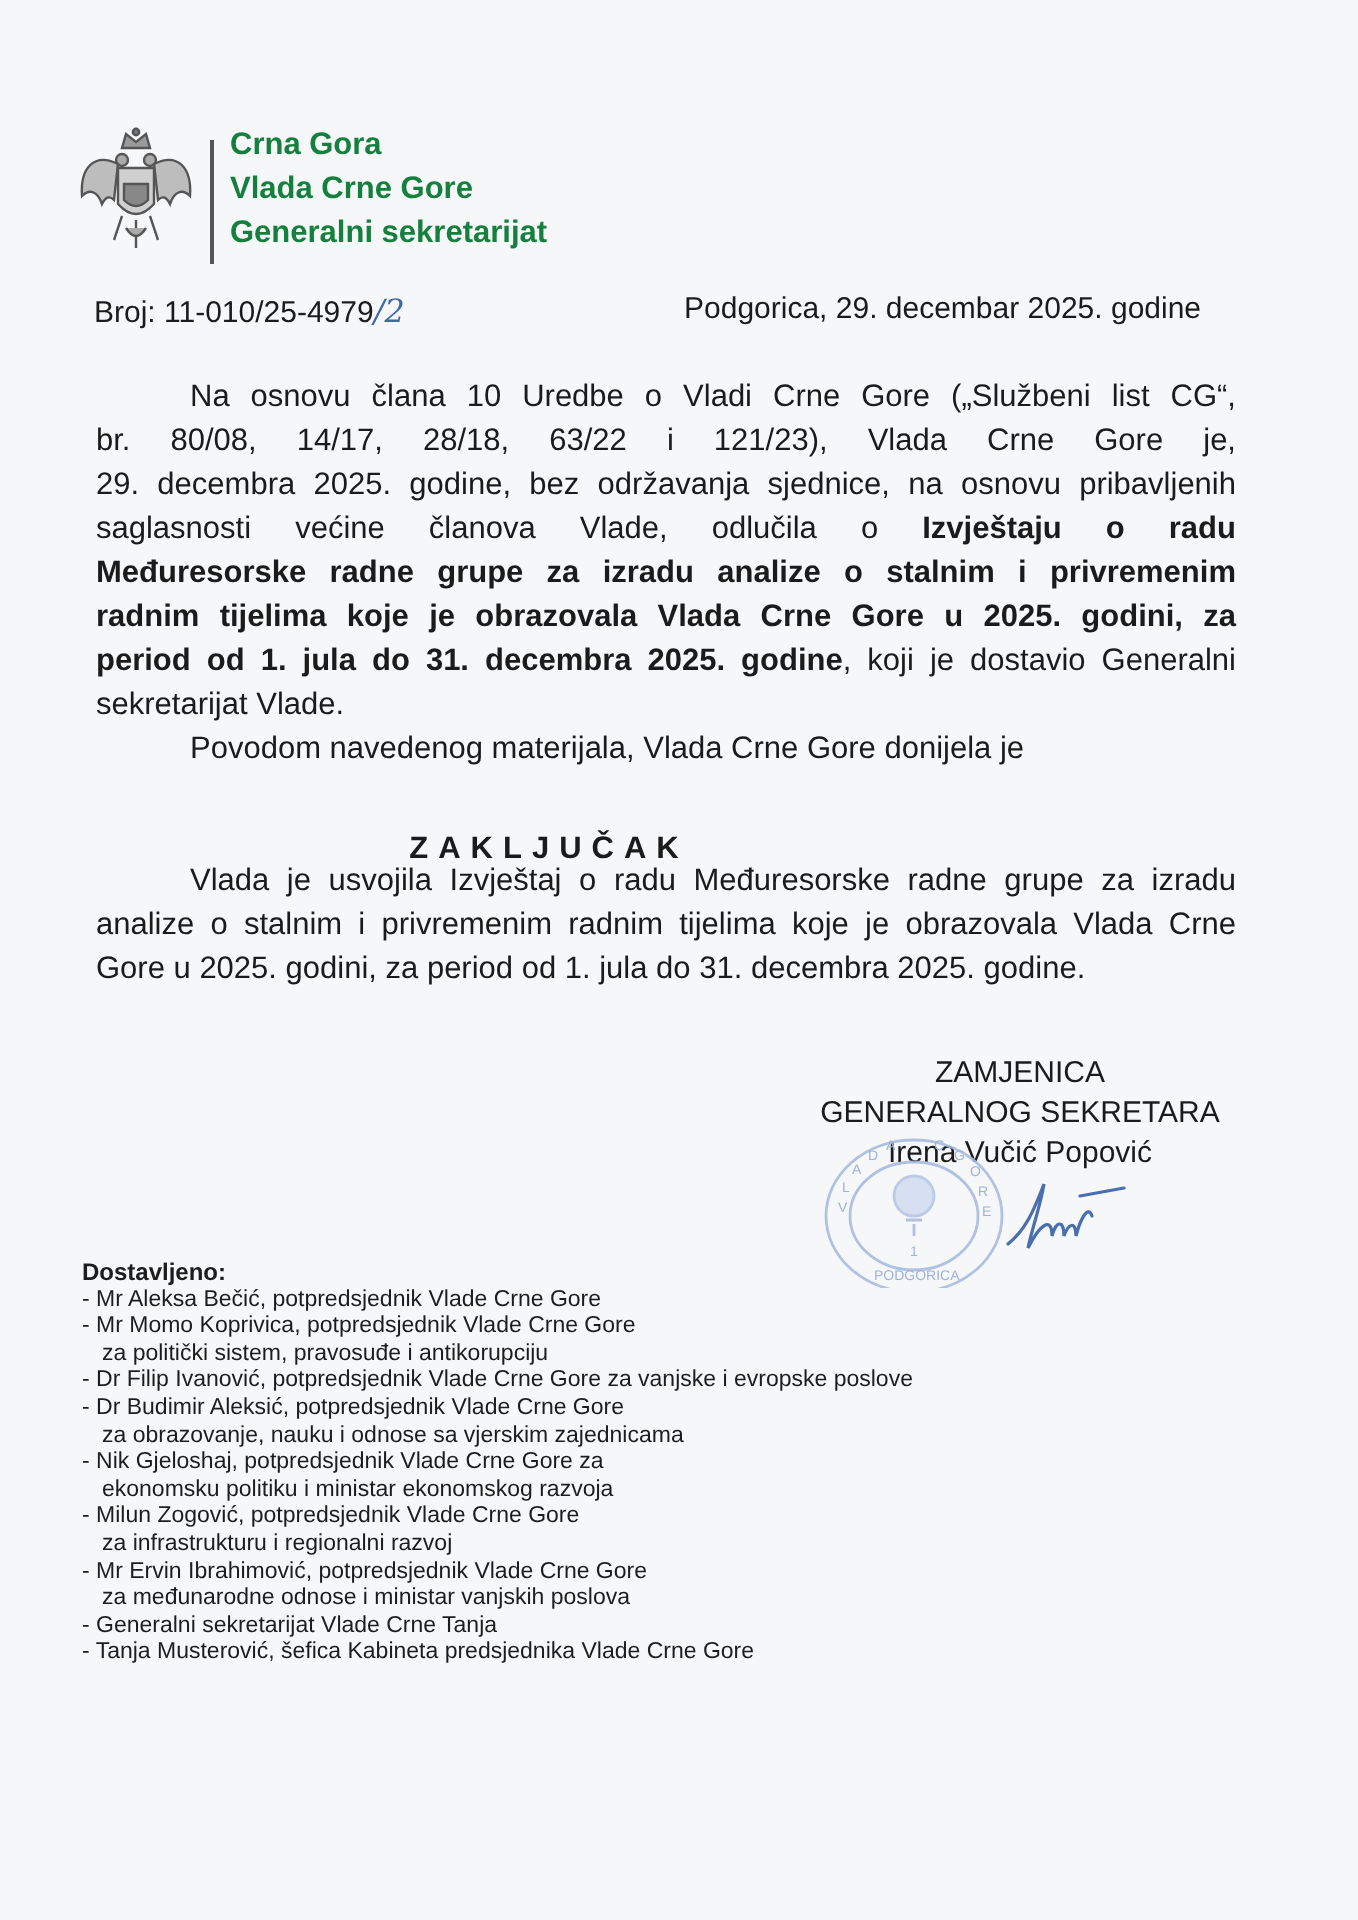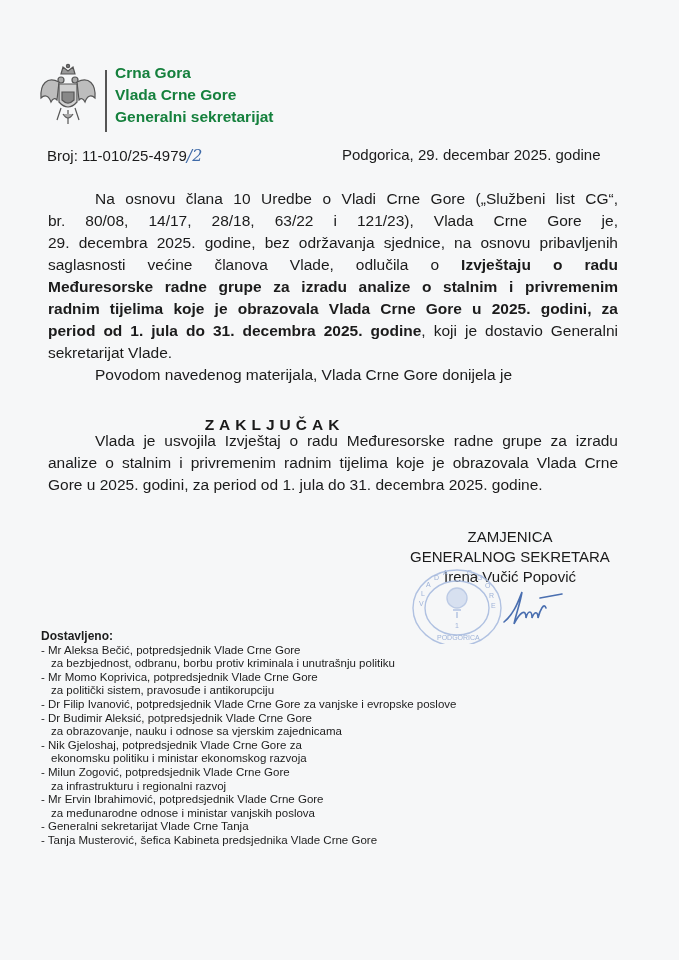--- a/index.html
+++ b/index.html
@@ -165,21 +165,20 @@
 </div>
 <div class="abs signature">
   <svg width="80" height="40" viewBox="0 0 80 40">
     <path d="M4 34 C14 26, 18 14, 22 4 C20 16, 16 26, 14 36 C20 24, 26 20, 26 30 C28 22, 32 22, 32 30 C34 24, 38 22, 38 30 C40 22, 44 14, 46 20 M40 10 L62 6" fill="none" stroke="#4a6fb0" stroke-width="1.6" stroke-linecap="round"></path>
   </svg>
 </div>
 
 <div class="abs dist">
   <div class="head">Dostavljeno:</div>
   <div class="item">- Mr Aleksa Bečić, potpredsjednik Vlade Crne Gore</div>
-  <div class="cont">za bezbjednost, odbranu, borbu protiv kriminala i unutrašnju politiku</div>
   <div class="item">- Mr Momo Koprivica, potpredsjednik Vlade Crne Gore</div>
   <div class="cont">za politički sistem, pravosuđe i antikorupciju</div>
   <div class="item">- Dr Filip Ivanović, potpredsjednik Vlade Crne Gore za vanjske i evropske poslove</div>
   <div class="item">- Dr Budimir Aleksić, potpredsjednik Vlade Crne Gore</div>
   <div class="cont">za obrazovanje, nauku i odnose sa vjerskim zajednicama</div>
   <div class="item">- Nik Gjeloshaj, potpredsjednik Vlade Crne Gore za</div>
   <div class="cont">ekonomsku politiku i ministar ekonomskog razvoja</div>
   <div class="item">- Milun Zogović, potpredsjednik Vlade Crne Gore</div>
   <div class="cont">za infrastrukturu i regionalni razvoj</div>
   <div class="item">- Mr Ervin Ibrahimović, potpredsjednik Vlade Crne Gore</div>

